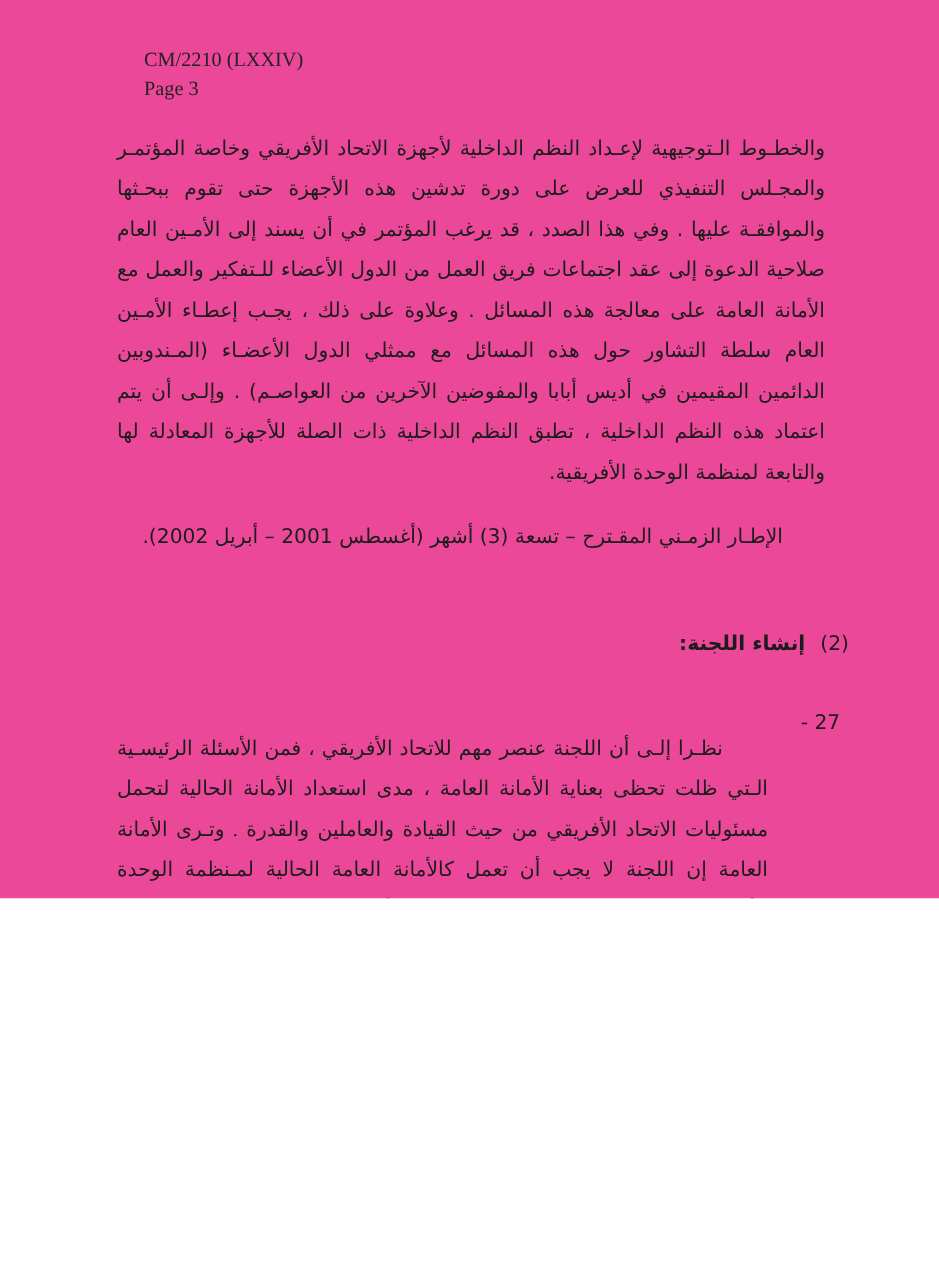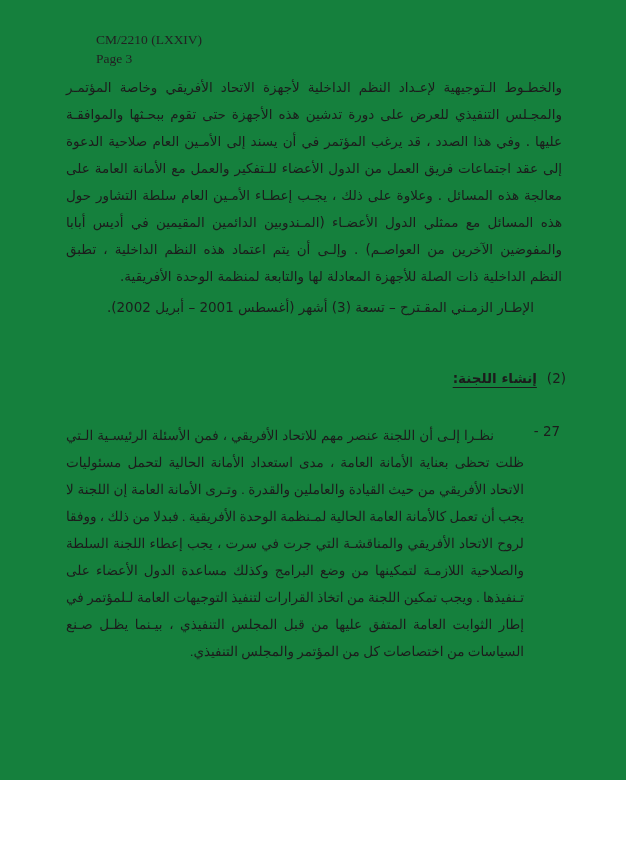--- a/index.html
+++ b/index.html
@@ -3,22 +3,22 @@
 <meta charset="utf-8">
 <style>
   html, body {
     margin: 0;
     padding: 0;
     background: #ffffff;
   }
   .page {
     position: relative;
     width: 626px;
-    height: 780px;
-    background: #15803d;
+    height: 599px;
+    background: #ec4899;
     overflow: hidden;
     box-sizing: border-box;
     color: #1c1c1c;
   }
   .doc-header {
     position: absolute;
     top: 30px;
     left: 96px;
     font-family: "Liberation Serif", "DejaVu Serif", serif;
     font-size: 13.5px;
@@ -32,39 +32,38 @@
     top: 70px;
     left: 62px;
     right: 60px;
     direction: rtl;
     font-family: "DejaVu Sans", sans-serif;
     font-size: 13.5px;
     line-height: 27px;
     color: #1c1c1c;
   }
   p.para {
-    margin: 4px;
+    margin: 16px;
     text-align: justify;
     text-justify: inter-word;
   }
   p.para.first-indent {
     text-indent: 28px;
   }
   .section-row {
     display: flex;
     align-items: baseline;
     gap: 10px;
     margin: 44px 0 26px 0;
   }
   .section-num {
     flex: 0 0 auto;
   }
   .section-heading {
     font-weight: bold;
-    text-decoration: underline;
     text-underline-offset: 4px;
   }
   .item-row {
     display: flex;
     align-items: flex-start;
   }
   .item-num {
     flex: 0 0 38px;
     text-align: center;
     white-space: nowrap;

